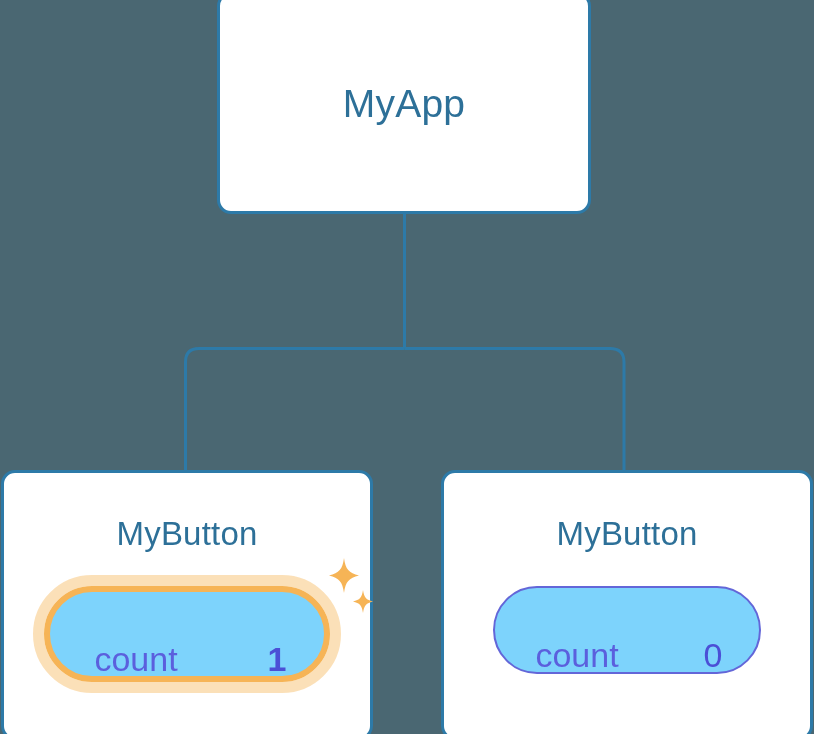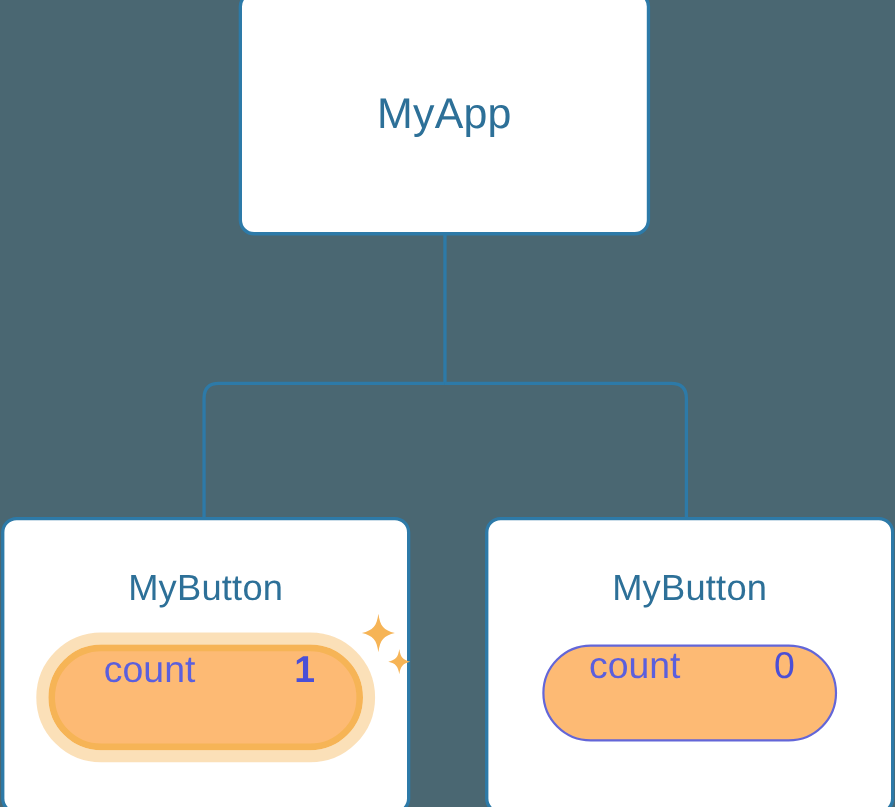--- a/index.html
+++ b/index.html
@@ -77,22 +77,22 @@
   .pill-wrap {
     position: relative;
     display: inline-flex;
     align-items: center;
     justify-content: center;
   }
 
   .pill {
     position: relative;
     display: flex;
-    align-items: flex-start;
-    background: #fdba74;
+    align-items: flex-end;
+    background: #7dd3fc;
     border-radius: 999px;
     box-sizing: border-box;
     height: 88px;
   }
 
   .pill-cell {
     display: flex;
     align-items: center;
     justify-content: center;
     box-sizing: border-box;

